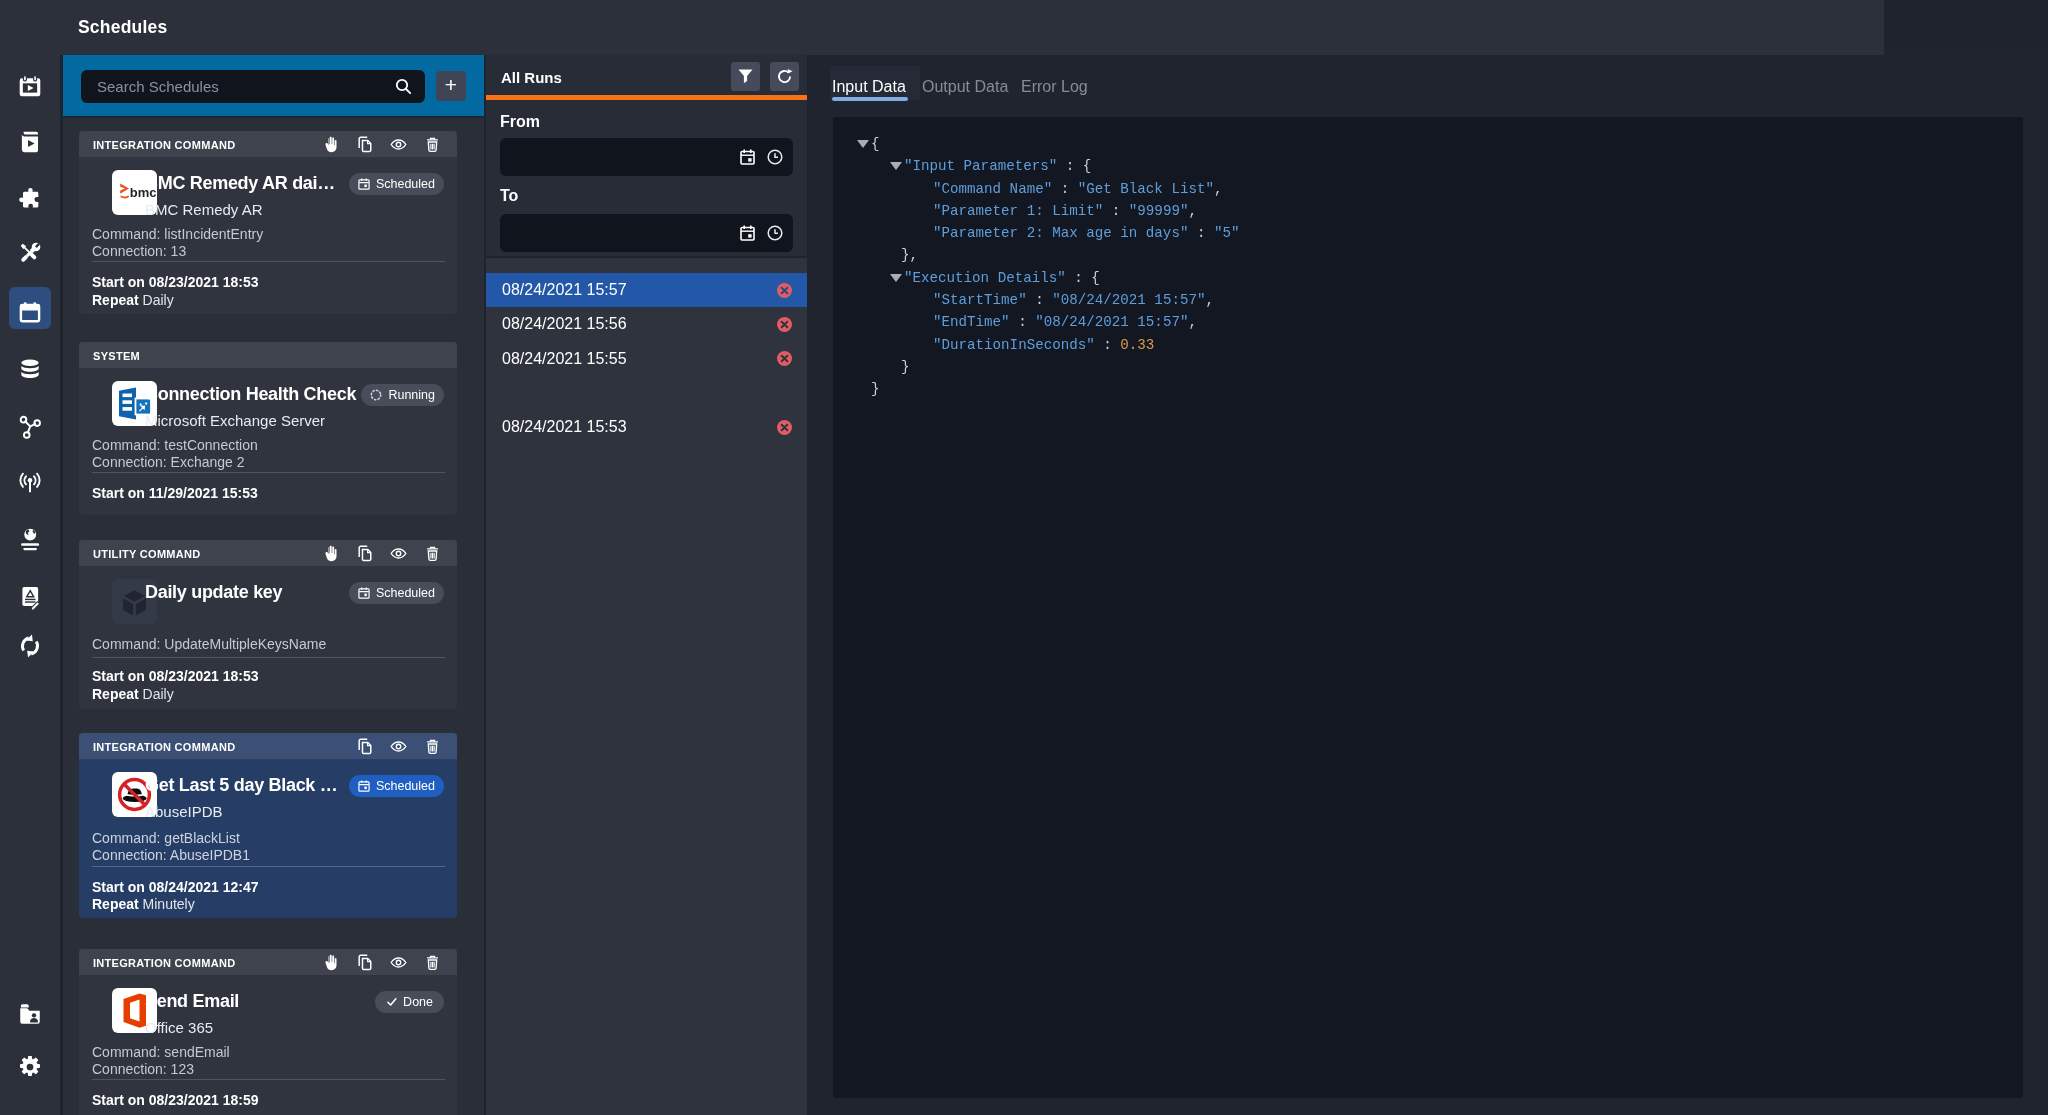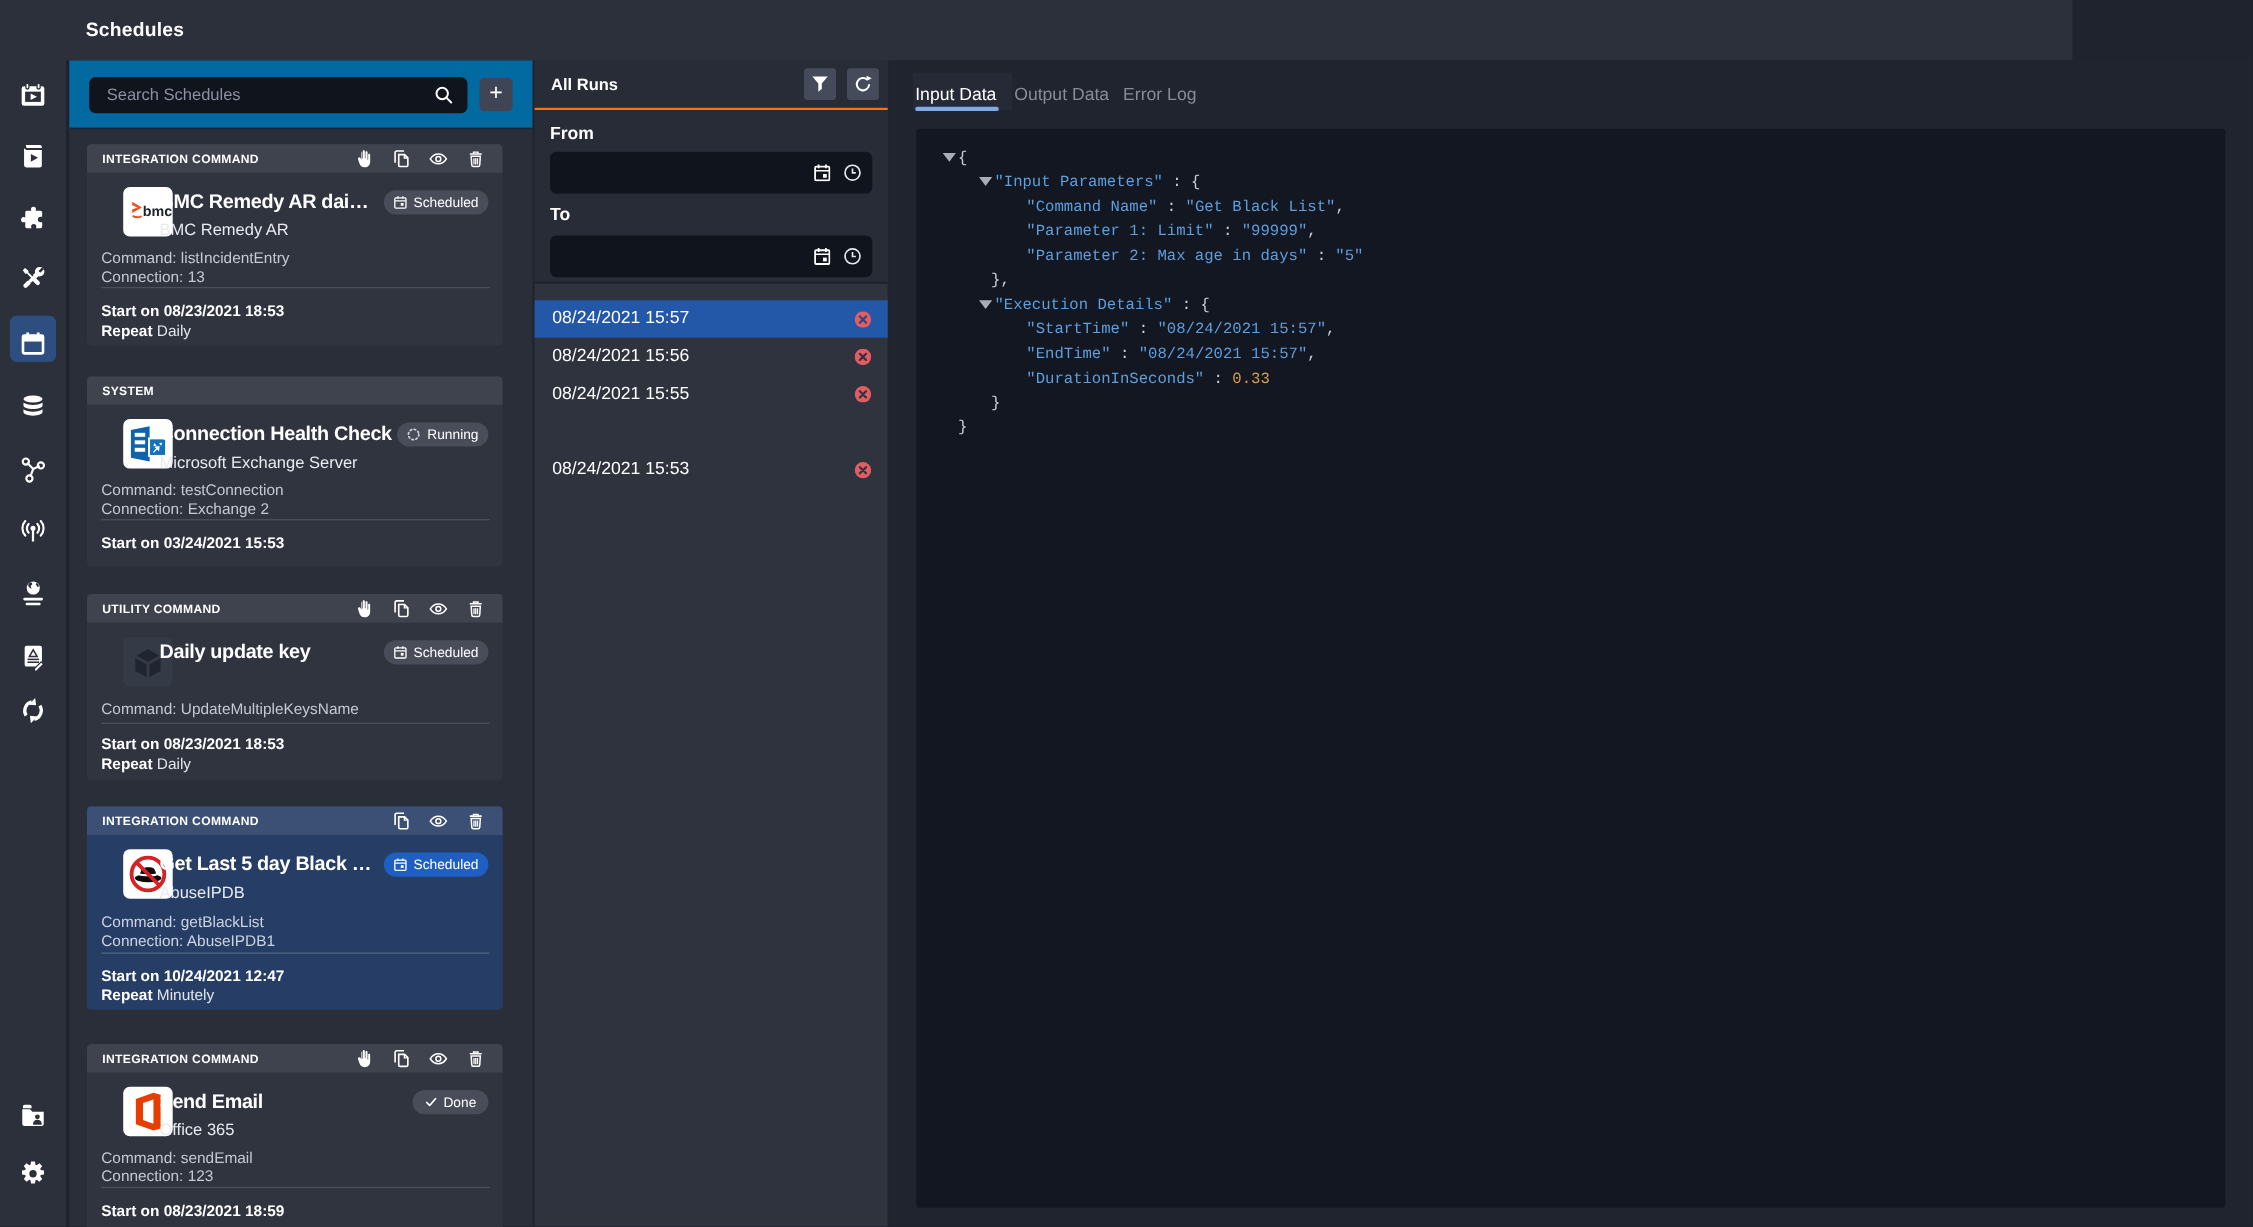--- a/index.html
+++ b/index.html
@@ -36,21 +36,21 @@
 .cmd { position:absolute; left:13px; font-size:14px; color:#c4c9d2; }
 .sep { position:absolute; left:13px; right:12px; height:1px; background:rgba(255,255,255,.16); }
 .card.sel .sep { background:rgba(255,255,255,.22); }
 .start { position:absolute; left:13px; font-size:14px; font-weight:bold; color:#fff; }
 .rep { position:absolute; left:13px; font-size:14px; color:#e2e5ea; }
 .rep b { color:#fff; }
 
 
 #mpanel { position:absolute; left:486px; top:55px; width:321px; height:1060px; background:#2e333e; }
 #mtop { position:absolute; left:0; top:0; width:321px; height:203px; background:#282c36; border-bottom:2px solid #1f232e; }
-#mhead { position:absolute; left:0; top:0; width:321px; height:45px; border-bottom:2px solid #f97316; }
+#mhead { position:absolute; left:0; top:0; width:321px; height:45px; border-bottom:5px solid #f97316; }
 #mhead .t { position:absolute; left:15px; top:14px; font-size:15px; font-weight:bold; color:#fff; }
 .mbtn { position:absolute; top:7px; width:29px; height:29px; background:#454b5a; border-radius:3px; }
 .mbtn svg { width:17px; height:17px; margin:6px; display:block; }
 .flabel { position:absolute; left:14px; font-size:16px; font-weight:bold; color:#fff; }
 .finput { position:absolute; left:14px; width:293px; height:38px; background:#10141d; border-radius:6px; }
 .finput svg { position:absolute; display:block; }
 #mlist { position:absolute; left:0; top:203px; width:321px; height:857px; }
 .run { position:absolute; left:0; width:321px; height:34px; }
 .run.sel { background:#2357a7; }
 .run .d { position:absolute; left:16px; top:8px; font-size:16px; color:#fff; }
@@ -268,21 +268,21 @@
         </svg>
       </div>
     <div class="ctitle">Connection Health Check</div>
     <div class="csub">Microsoft Exchange Server</div>
     <div class="badge"><svg viewBox="0 0 13 13">
           <circle cx="6.5" cy="6.5" r="5.1" fill="none" stroke="#cdd1da" stroke-width="1.7" stroke-dasharray="1.5 2.5" stroke-linecap="round"></circle>
         </svg>Running</div>
     <div class="cmd" style="top:95px">Command: testConnection</div>
     <div class="cmd" style="top:111.5px">Connection: Exchange 2</div>
     <div class="sep" style="top:130px"></div>
-    <div class="start" style="top:143px">Start on 03/24/2021 15:53</div>
+    <div class="start" style="top:143px">Start on 11/29/2021 15:53</div>
   </div>
 
   <div class="card" style="top:485px;height:169px">
     <div class="chead">
         <div class="ht">UTILITY COMMAND</div>
       <div class="hicons">
         <svg viewBox="0 0 16 16">
             <path d="M5.9 1.9c.5 0 .85.4.85.9v4.9h.55V1.5c0-.5.4-.9.9-.9s.9.4.9.9v6h.55V2.3c0-.5.4-.9.9-.9s.85.4.85.9v6.4h.55V4.5c0-.5.4-.85.85-.85s.85.35.85.85v5.9c0 3-1.9 4.8-4.6 4.8-2.5 0-4.1-1.4-4.7-3.7l-1-3c-.3-.9.1-1.6.7-1.8.6-.2 1.3.1 1.6.9l.5 1.3V2.8c0-.5.4-.9.85-.9z" fill="#fff"></path>
           </svg>
         <svg viewBox="0 0 16 16">
@@ -362,21 +362,21 @@
     <div class="badge blue"><svg viewBox="0 0 13 13">
           <rect x="1" y="2.1" width="11" height="10" rx="1" fill="none" stroke="#fff" stroke-width="1.3"></rect>
           <line x1="4.1" y1="0.5" x2="4.1" y2="3" stroke="#fff" stroke-width="1.3"></line>
           <line x1="8.9" y1="0.5" x2="8.9" y2="3" stroke="#fff" stroke-width="1.3"></line>
           <line x1="1.3" y1="5" x2="11.7" y2="5" stroke="#fff" stroke-width="1.2"></line>
           <rect x="6.9" y="7.1" width="2.7" height="2.7" fill="#fff"></rect>
         </svg>Scheduled</div>
     <div class="cmd" style="top:97px;color:#ccd3df">Command: getBlackList</div>
     <div class="cmd" style="top:113.5px;color:#ccd3df">Connection: AbuseIPDB1</div>
     <div class="sep" style="top:133px"></div>
-    <div class="start" style="top:145.5px">Start on 10/24/2021 12:47</div>
+    <div class="start" style="top:145.5px">Start on 08/24/2021 12:47</div>
     <div class="rep" style="top:162.5px"><b>Repeat</b> Minutely</div>
   </div>
 
   <div class="card" style="top:894px;height:183px">
     <div class="chead">
         <div class="ht">INTEGRATION COMMAND</div>
       <div class="hicons">
         <svg viewBox="0 0 16 16">
             <path d="M5.9 1.9c.5 0 .85.4.85.9v4.9h.55V1.5c0-.5.4-.9.9-.9s.9.4.9.9v6h.55V2.3c0-.5.4-.9.9-.9s.85.4.85.9v6.4h.55V4.5c0-.5.4-.85.85-.85s.85.35.85.85v5.9c0 3-1.9 4.8-4.6 4.8-2.5 0-4.1-1.4-4.7-3.7l-1-3c-.3-.9.1-1.6.7-1.8.6-.2 1.3.1 1.6.9l.5 1.3V2.8c0-.5.4-.9.85-.9z" fill="#fff"></path>
           </svg>

